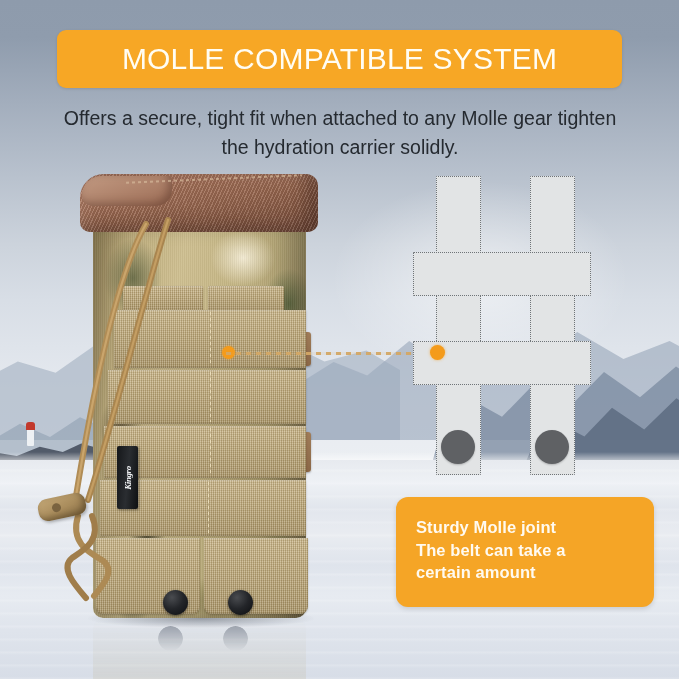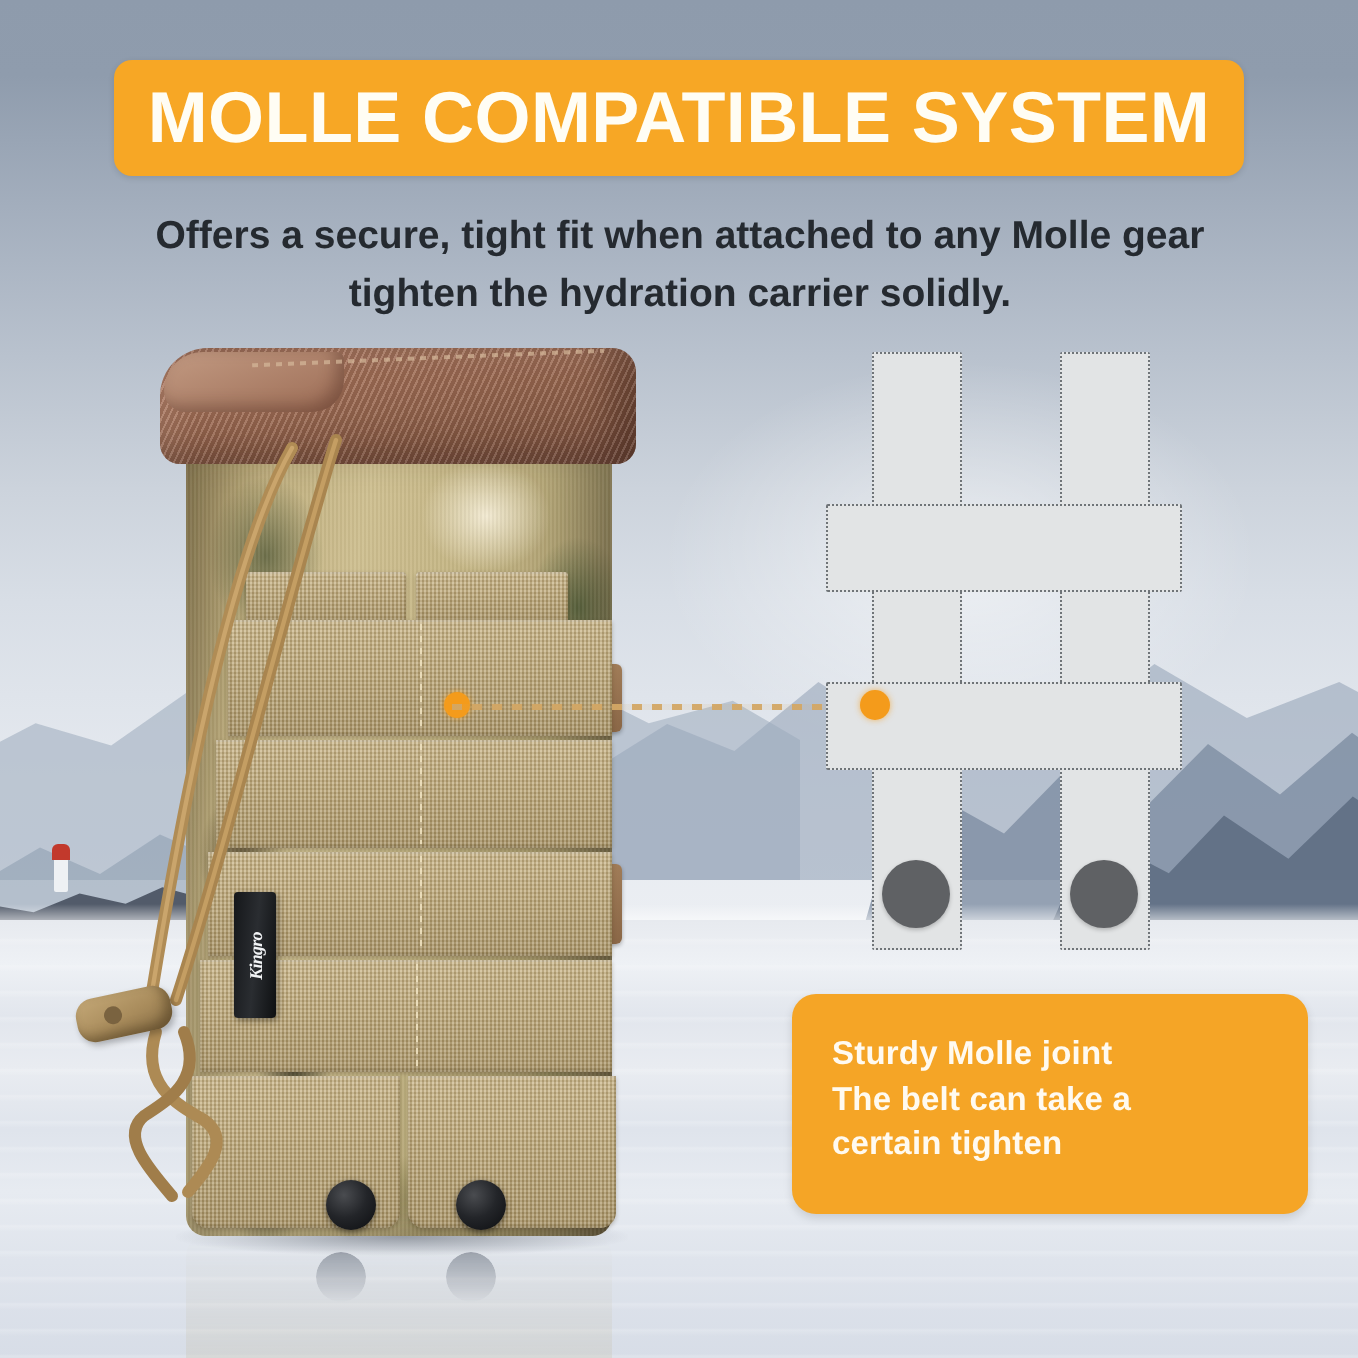--- a/index.html
+++ b/index.html
@@ -75,29 +75,29 @@
   }
 
   
   #title-banner {
     position:absolute; left:57px; top:30px; width:565px; height:58px;
     background:#f7a725; border-radius:9px;
     display:flex; align-items:center; justify-content:center;
     box-shadow:0 1px 3px rgba(0,0,0,.12);
   }
   #title-banner .txt {
-    color:#fffdf4; font-size:36px; font-weight:bold;
+    color:#fffdf4; font-size:30px; font-weight:normal;
     letter-spacing:.2px; white-space:nowrap;
     font-family:"Liberation Sans", sans-serif;
   }
 
   #subtitle {
     position:absolute; left:60px; top:104px; width:560px;
     text-align:center; color:#252a30;
-    font-size:19.5px; line-height:29px; font-weight:700;
+    font-size:19.5px; line-height:29px; font-weight:400;
   }
 
   
   #pouch-figure { position:absolute; left:18px; top:160px; width:340px; height:500px; }
 
   .pouch-body {
     position:absolute; left:75px; top:58px; width:213px; height:400px;
     border-radius:6px 6px 10px 10px;
     background:
       radial-gradient(ellipse 40px 55px at 40px 60px, #6d6f4a 0%, rgba(109,111,74,0) 72%),
@@ -364,14 +364,14 @@
 
   <div class="dia-snap" style="left:36px; top:262px;"></div>
   <div class="dia-snap" style="left:130px; top:262px;"></div>
 
   <div class="dia-dot" style="left:25px; top:177px;"></div>
 </div>
 
 <div id="callout">
   <div class="line">Sturdy Molle joint</div>
   <div class="line">The belt can take a</div>
-  <div class="line">certain tighten</div>
+  <div class="line">certain amount</div>
 </div>
 
 </body></html>

